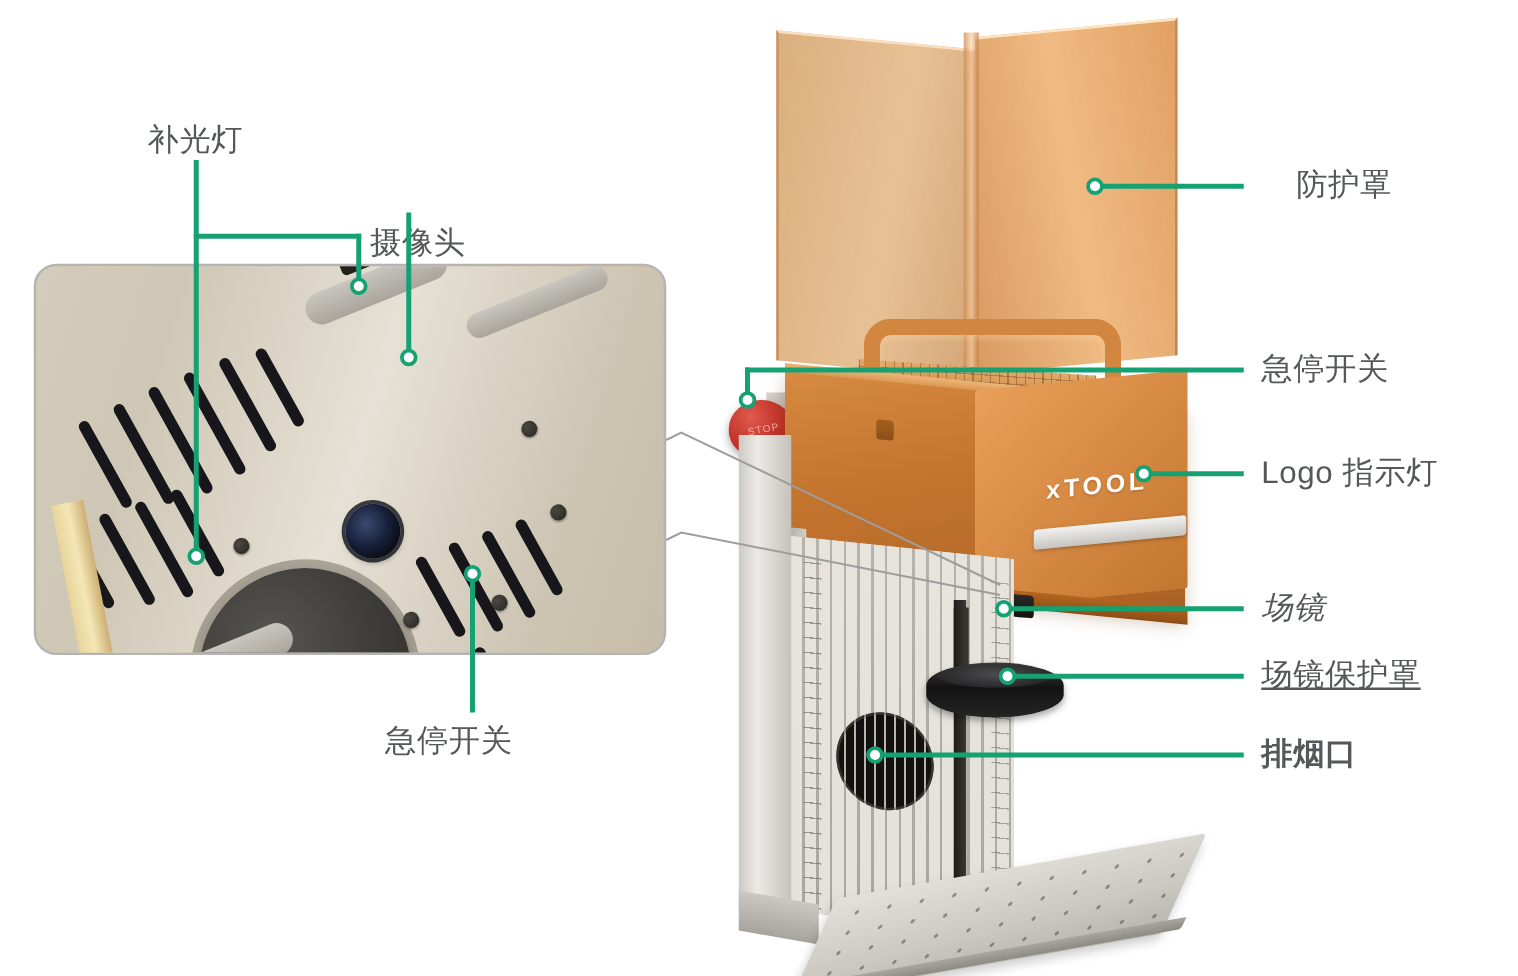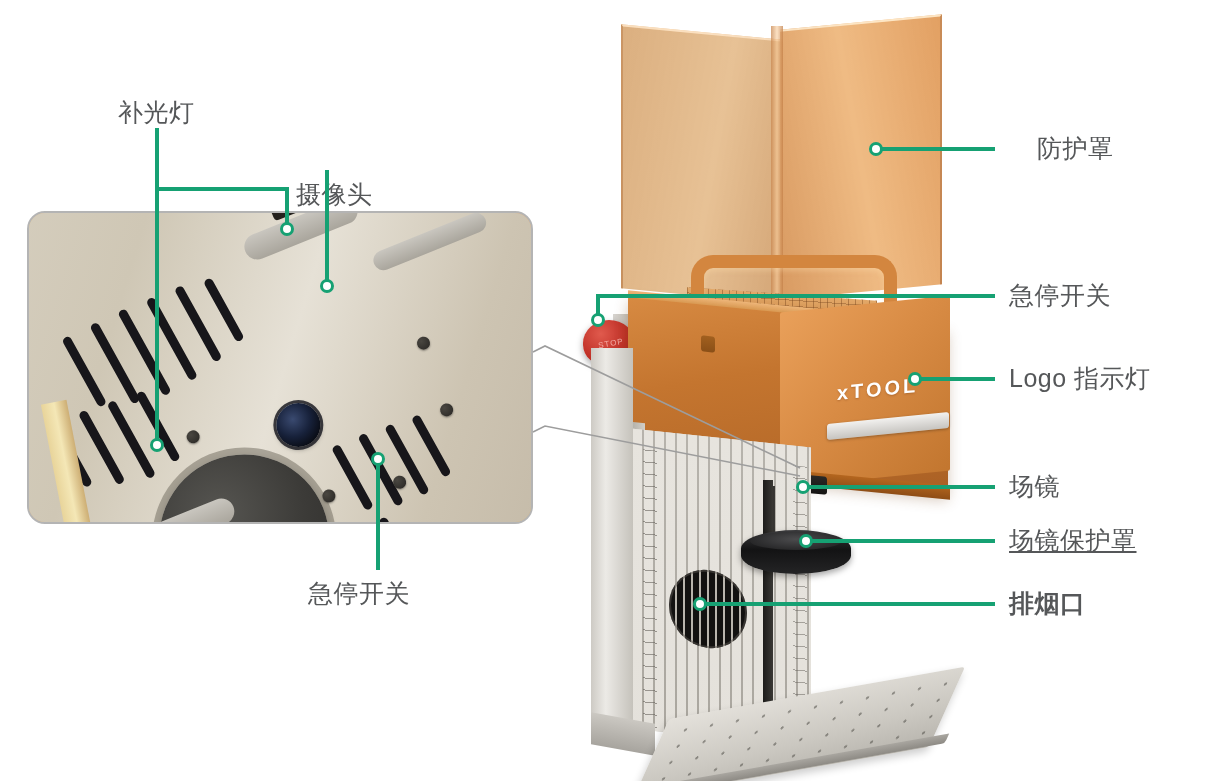--- a/index.html
+++ b/index.html
@@ -382,21 +382,21 @@
 
   <div class="label" style="left:1009px;top:283px;">急停开关</div>
   <div class="lead h" style="left:596px;top:294px;width:399px;"></div>
   <div class="lead v" style="left:596px;top:294px;height:25px;"></div>
   <div class="dot" style="left:591px;top:313px;"></div>
 
   <div class="label" style="left:1009px;top:366px;">Logo 指示灯</div>
   <div class="lead h" style="left:917px;top:377px;width:78px;"></div>
   <div class="dot" style="left:908px;top:372px;"></div>
 
-  <div class="label" style="left:1009px;top:474px;">场镜</div>
+  <div class="label" style="left:1009px;top:474px;font-style:italic;">场镜</div>
   <div class="lead h" style="left:805px;top:485px;width:190px;"></div>
   <div class="dot" style="left:796px;top:480px;"></div>
 
   <div class="label" style="left:1009px;top:528px;text-decoration:underline;">场镜保护罩</div>
   <div class="lead h" style="left:808px;top:539px;width:187px;"></div>
   <div class="dot" style="left:799px;top:534px;"></div>
 
   <div class="label" style="left:1009px;top:591px;font-weight:bold;">排烟口</div>
   <div class="lead h" style="left:702px;top:602px;width:293px;"></div>
   <div class="dot" style="left:693px;top:597px;"></div>

